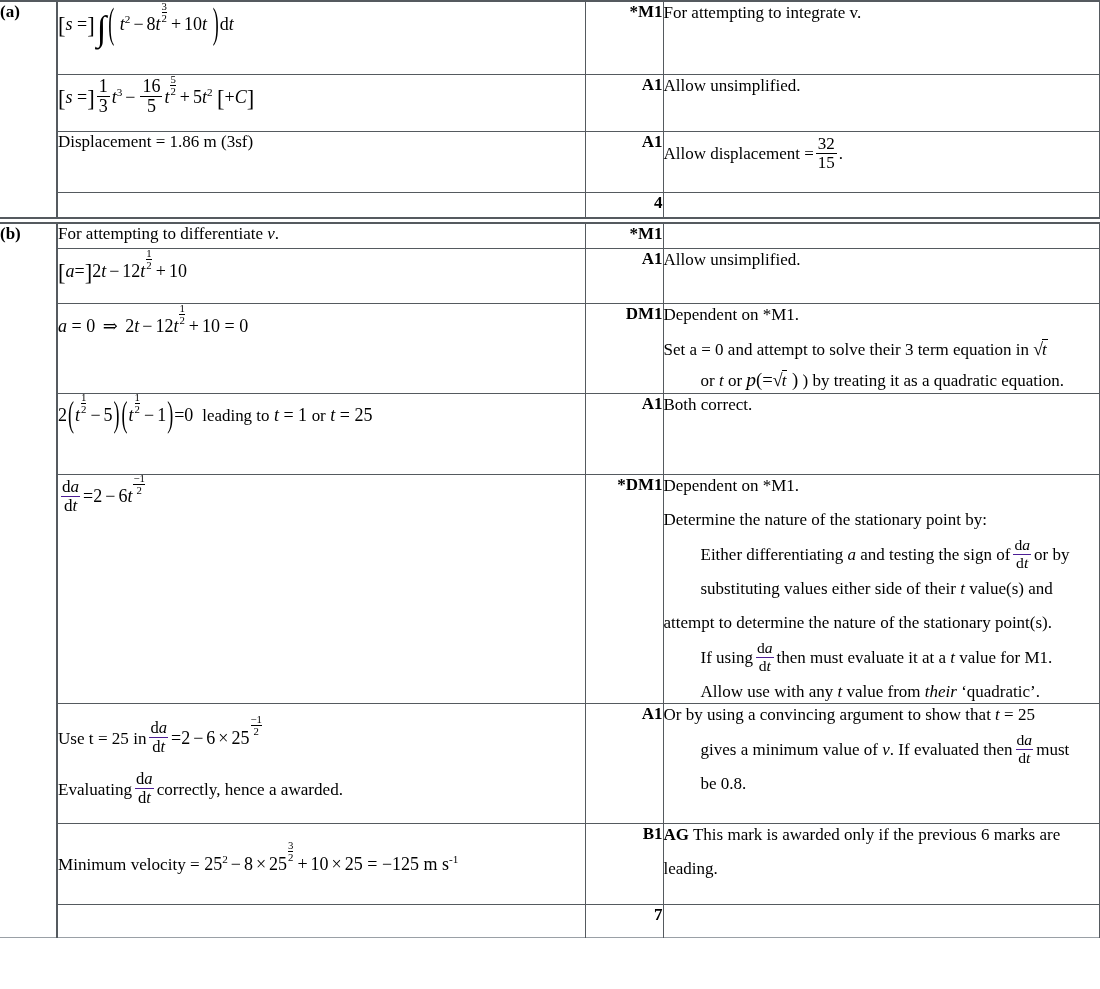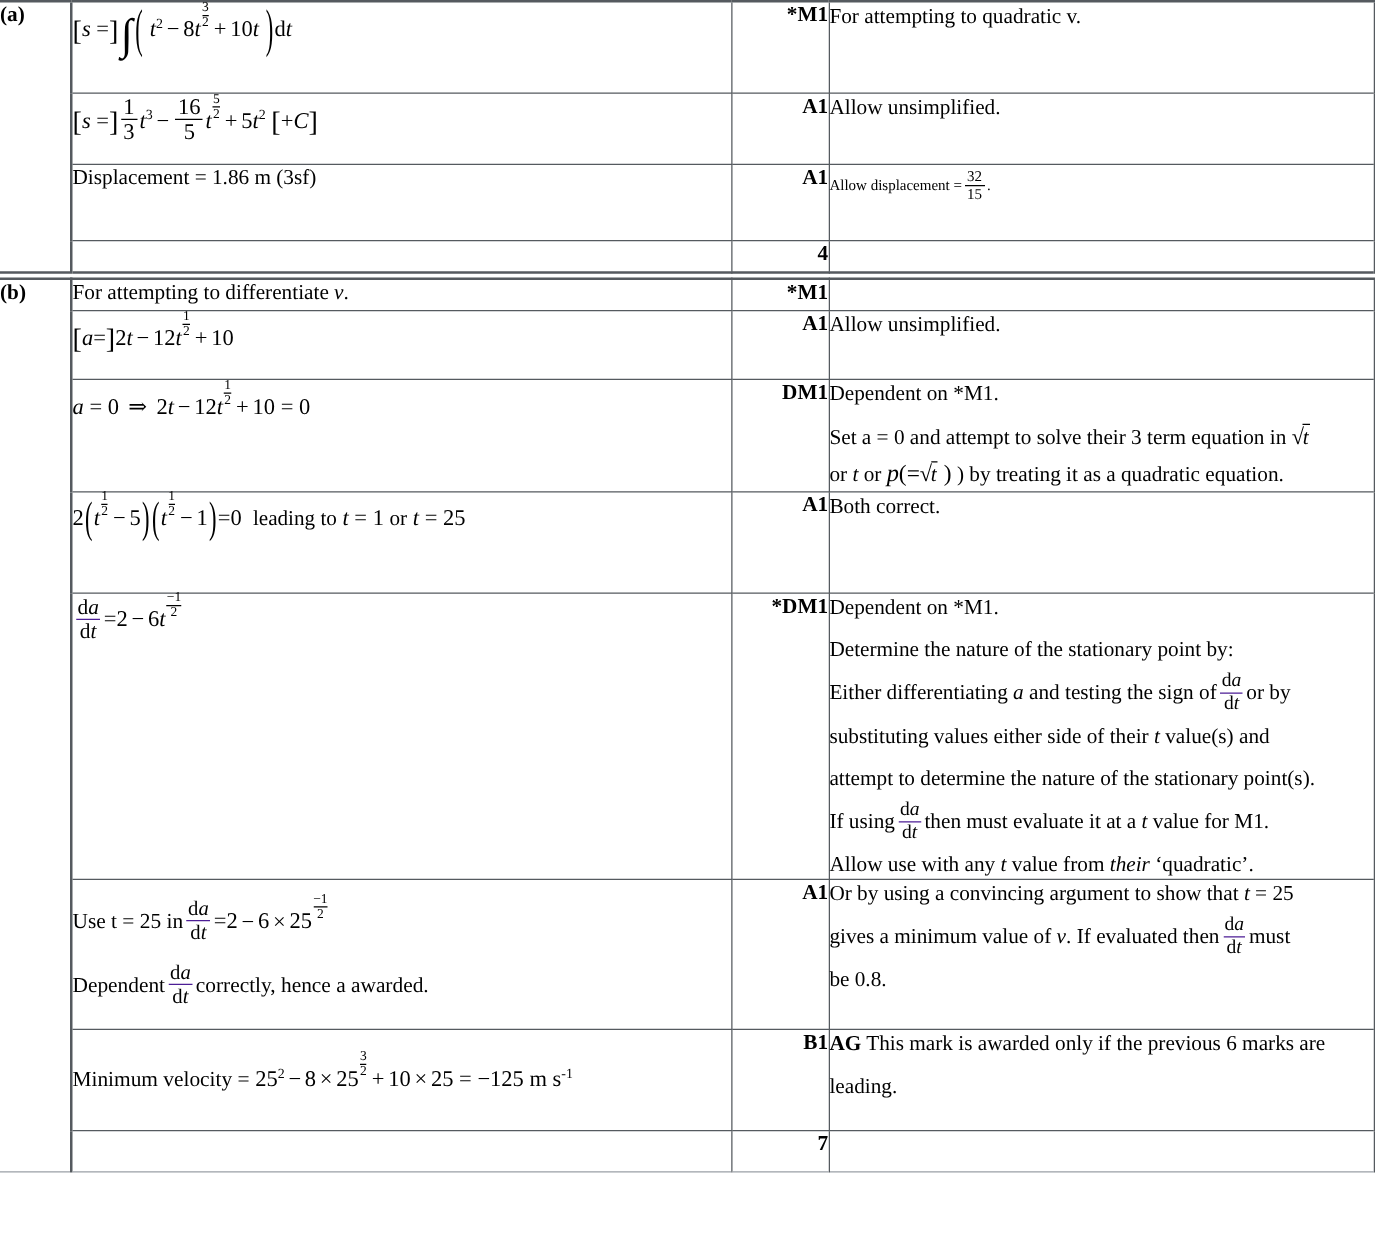--- a/index.html
+++ b/index.html
@@ -179,21 +179,21 @@
   .sqrt { white-space: nowrap; }
   .sqrt > .rad { font-size: 1.05em; }
   .sqrt > .rdc {
     border-top: 1px solid #000;
     padding: 0 1px 0 0;
     margin-left: -1px;
   }
 
   .note-line { display: block; }
   .note-line + .note-line { margin-top: 12px; }
-  .note-line.sp { margin-top: 6px; }
+  .note-line.sp { margin-top: 6px; margin-left: 37px; }
   .tight { line-height: 1.3; font-family: Liberation Serif, serif; }
   .ital { font-style: italic; }
   .bold { font-weight: bold; margin-top: 32px; }
   .spacer-line { display: block; height: 3px; }
 </style>
 </head>
 <body>
 
 <div class="sheet">
 <table class="ms">
@@ -210,42 +210,42 @@
   </tr>
 
   <tr>
     <td class="label-cell">(a)</td>
     <td class="work-cell" style="height:72px">
       <span class="math">
         <span class="brk">[</span><span class="mi">s</span> <span class="mo">=</span><span class="brk">]</span><span class="intsym">∫</span><span class="bigparen">(</span>&nbsp;<span class="mi">t</span><sup class="pw">2</sup><span class="op">−</span><span class="mn">8</span><span class="mi">t</span><span class="frac-exp"><span class="num">3</span><span class="den">2</span></span><span class="op">+</span><span class="mn">10</span><span class="mi">t</span>&nbsp;<span class="bigparen">)</span><span class="mo">d</span><span class="mi">t</span>
       </span>
     </td>
     <td class="mark-cell">*M1</td>
-    <td class="note-cell">For attempting to quadratic v.</td>
+    <td class="note-cell">For attempting to integrate v.</td>
   </tr>
 
   <tr>
     <td class="label-cell"></td>
     <td class="work-cell" style="height:56px">
       <span class="math">
         <span class="brk">[</span><span class="mi">s</span> <span class="mo">=</span><span class="brk">]</span><span class="frac"><span class="num">1</span><span class="den">3</span></span><span class="mi">t</span><sup class="pw">3</sup><span class="op">−</span><span class="frac"><span class="num">16</span><span class="den">5</span></span><span class="mi">t</span><span class="frac-exp"><span class="num">5</span><span class="den">2</span></span><span class="op">+</span><span class="mn">5</span><span class="mi">t</span><sup class="pw">2</sup>&nbsp;<span class="brk">[</span><span class="mo">+</span><span class="mi">C</span><span class="brk">]</span>
       </span>
     </td>
     <td class="mark-cell">A1</td>
     <td class="note-cell">Allow unsimplified.</td>
   </tr>
 
 
   <tr>
     <td class="label-cell"></td>
     <td class="work-cell" style="height:60px">Displacement = 1.86 m (3sf)</td>
     <td class="mark-cell">A1</td>
     <td class="note-cell">
       <span class="spacer-line"></span>
-      <span class="math" style="font-size:12px"><span>Allow displacement =</span><span class="frac"><span class="num">32</span><span class="den">15</span></span><span>.</span></span>
+      <span class="math" style="font-size:17px"><span>Allow displacement =</span><span class="frac"><span class="num">32</span><span class="den">15</span></span><span>.</span></span>
     </td>
   </tr>
 
   <tr>
     <td class="label-cell"></td>
     <td class="work-cell" style="height:24px"></td>
     <td class="mark-cell">4</td>
     <td class="note-cell"></td>
   </tr>
 
@@ -318,21 +318,21 @@
     </td>
   </tr>
 
   <tr>
     <td class="label-cell"></td>
     <td class="work-cell" style="height:107px; padding-top:12px">
       <span class="math" style="display:block">
         <span style="font-size:0.95em">Use t = 25 in</span><span class="dfrac"><span class="num"><span class="mo">d</span><span class="mi">a</span></span><span class="den"><span class="mo">d</span><span class="mi">t</span></span></span><span class="mo">=</span><span class="mn">2</span><span class="op">−</span><span class="mn">6</span><span class="op">×</span><span class="mn">25</span><span class="frac-exp"><span class="num" style="border:none">−1</span><span class="den">2</span></span>
       </span>
       <span class="math" style="display:block; margin-top:14px">
-        <span style="font-size:0.95em">Dependent</span><span class="dfrac"><span class="num"><span class="mo">d</span><span class="mi">a</span></span><span class="den"><span class="mo">d</span><span class="mi">t</span></span></span><span style="font-size:0.95em">correctly, hence a awarded.</span>
+        <span style="font-size:0.95em">Evaluating</span><span class="dfrac"><span class="num"><span class="mo">d</span><span class="mi">a</span></span><span class="den"><span class="mo">d</span><span class="mi">t</span></span></span><span style="font-size:0.95em">correctly, hence a awarded.</span>
       </span>
     </td>
     <td class="mark-cell">A1</td>
     <td class="note-cell tight">
       <span class="note-line">Or by using a convincing argument to show that <span class="mi">t</span> = 25</span>
       <span class="note-line sp">gives a minimum value of <span class="mi">v</span>. If evaluated then<span class="dfrac"><span class="num"><span class="mo">d</span><span class="mi">a</span></span><span class="den"><span class="mo">d</span><span class="mi">t</span></span></span><span>must</span></span>
       <span class="note-line sp">be 0.8.</span>
     </td>
   </tr>
 

